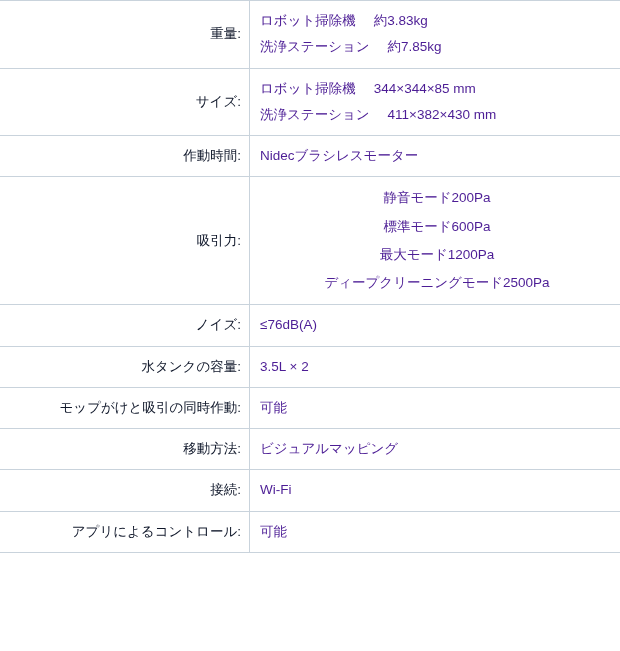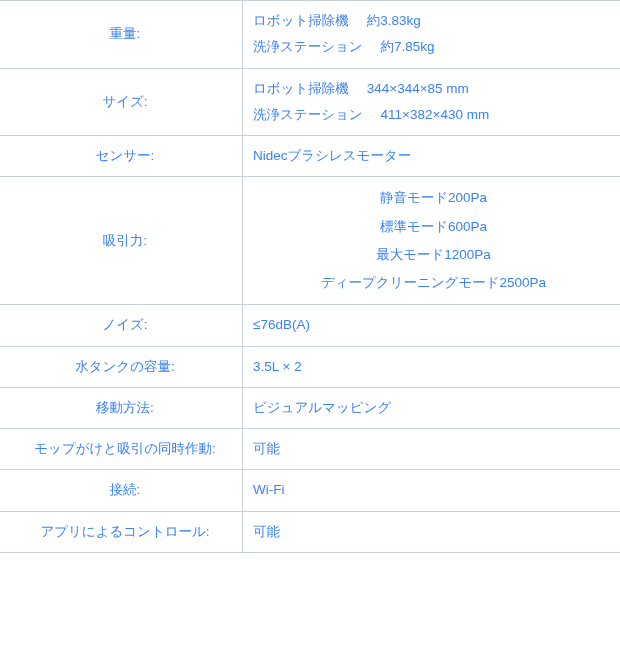--- a/index.html
+++ b/index.html
@@ -22,33 +22,33 @@
   .spec-table tr {
     border-top: 1px solid #c9d3dc;
     border-bottom: 1px solid #c9d3dc;
   }
   .spec-table td {
     vertical-align: middle;
     padding: 0;
   }
   td.label {
     width: 218px;
-    text-align: center;
-    padding: 7px 8px 7px 16px;
+    text-align: right;
+    padding: 7px 8px 7px 23px;
     font-size: 13.5px;
     line-height: 1.5;
-    color: #3b82f6;
+    color: #0f172a;
     border-right: 1px solid #c9d3dc;
     white-space: nowrap;
   }
   td.value {
     padding: 7px 6px 7px 10px;
     font-size: 13.5px;
     line-height: 1.5;
-    color: #3b82f6;
+    color: #4c1d95;
   }
   .value .line {
     display: block;
     padding: 3px 0;
     white-space: nowrap;
   }
   .value .line .k {
     display: inline-block;
   }
   .value .line .gap-a {
@@ -74,21 +74,21 @@
         </td>
       </tr>
       <tr>
         <td class="label">サイズ:</td>
         <td class="value">
           <span class="line"><span class="k">ロボット掃除機</span><span class="gap-a"></span><span class="v">344×344×85 mm</span></span>
           <span class="line"><span class="k">洗浄ステーション</span><span class="gap-a"></span><span class="v">411×382×430 mm</span></span>
         </td>
       </tr>
       <tr>
-        <td class="label">センサー:</td>
+        <td class="label">作動時間:</td>
         <td class="value">
           <span class="line">Nidecブラシレスモーター</span>
         </td>
       </tr>
       <tr>
         <td class="label">吸引力:</td>
         <td class="value tall">
           <span class="line">静音モード200Pa</span>
           <span class="line">標準モード600Pa</span>
           <span class="line">最大モード1200Pa</span>
@@ -101,29 +101,29 @@
           <span class="line">≤76dB(A)</span>
         </td>
       </tr>
       <tr>
         <td class="label">水タンクの容量:</td>
         <td class="value">
           <span class="line">3.5L × 2</span>
         </td>
       </tr>
       <tr>
+        <td class="label">モップがけと吸引の同時作動:</td>
+        <td class="value">
+          <span class="line">可能</span>
+        </td>
+      </tr>
+      <tr>
         <td class="label">移動方法:</td>
         <td class="value">
           <span class="line">ビジュアルマッピング</span>
-        </td>
-      </tr>
-      <tr>
-        <td class="label">モップがけと吸引の同時作動:</td>
-        <td class="value">
-          <span class="line">可能</span>
         </td>
       </tr>
       <tr>
         <td class="label">接続:</td>
         <td class="value">
           <span class="line">Wi-Fi</span>
         </td>
       </tr>
       <tr>
         <td class="label">アプリによるコントロール:</td>

